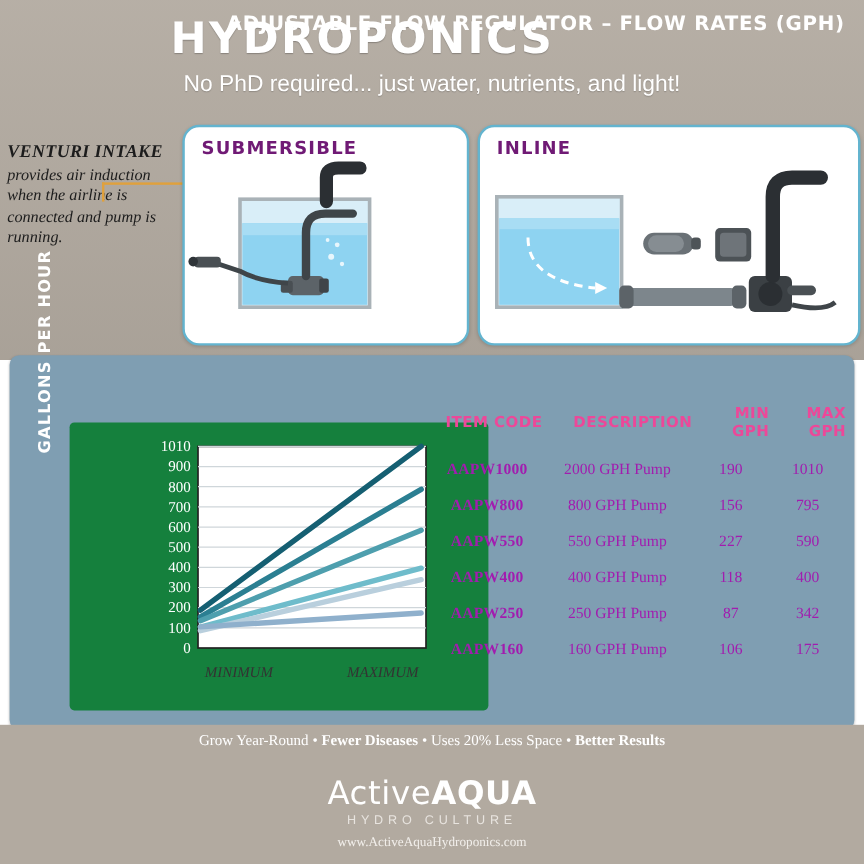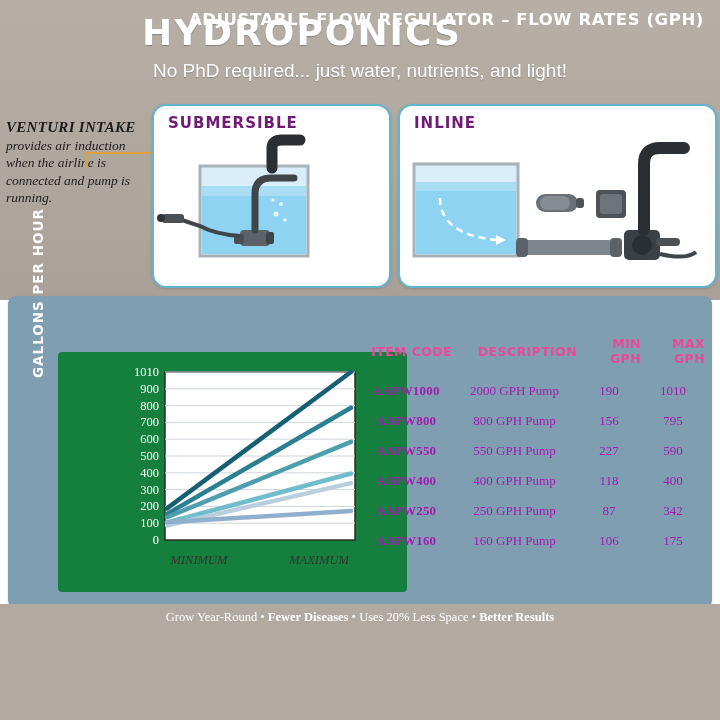--- a/index.html
+++ b/index.html
@@ -305,14 +305,23 @@
             <td class="num">106</td>
             <td class="num">175</td>
           </tr>
         </tbody>
     </table>
   </div>
 
   <div class="bottom-strip"></div>
   <div class="benefits" id="benefits"><span>Grow Year-Round</span><span>  •  </span><b>Fewer Diseases</b><span>  •  </span><span>Uses 20% Less Space</span><span>  •  </span><b>Better Results</b></div>
 
+  <div class="logo">
+    <div class="brand">
+      <span>Active</span><span class="b2">AQUA</span>
+    </div>
+    <div class="sub">
+      <span>HYDRO   CULTURE</span>
+    </div>
+    <div class="url">www.ActiveAquaHydroponics.com</div>
+  </div>
 
 </div>
 
 </body></html>

